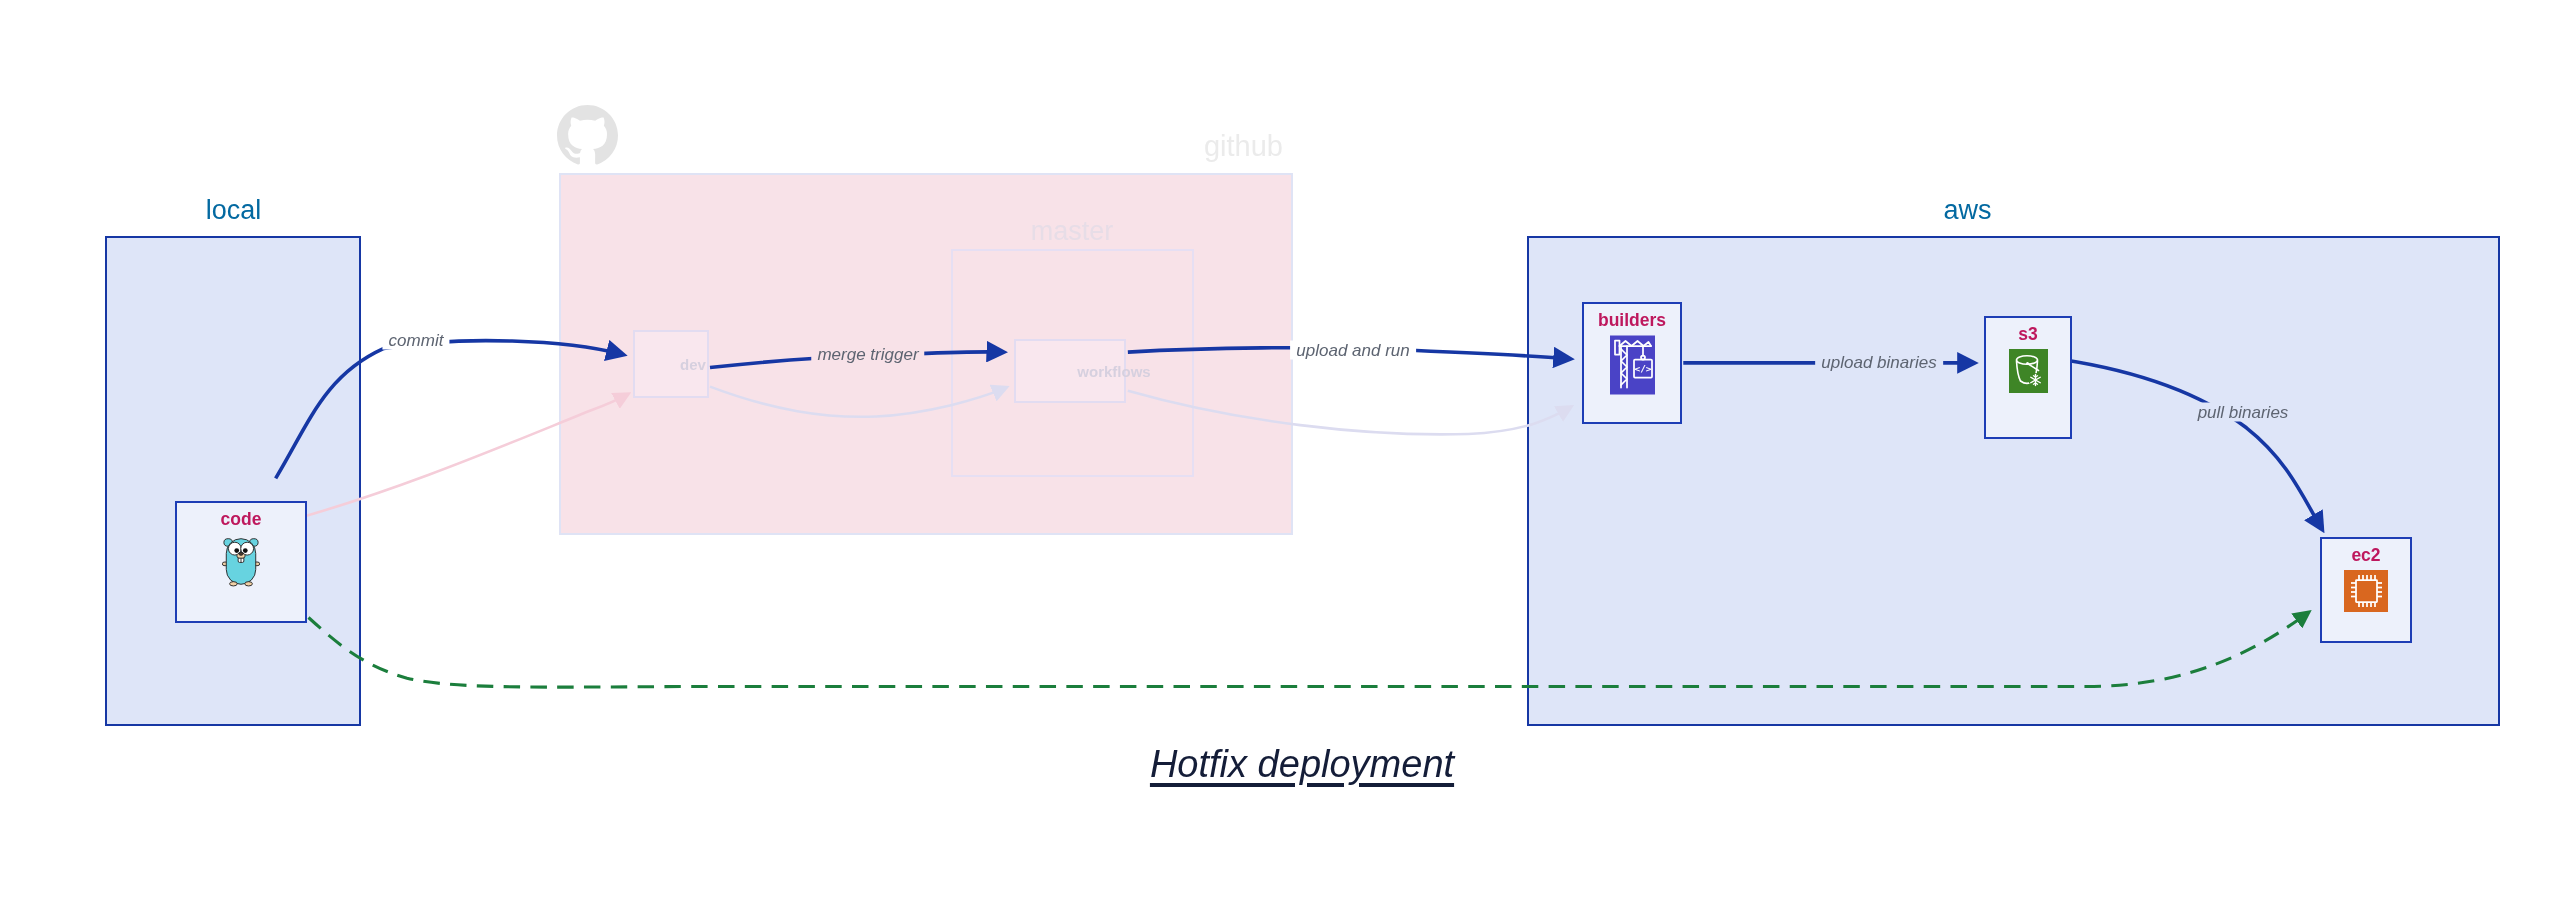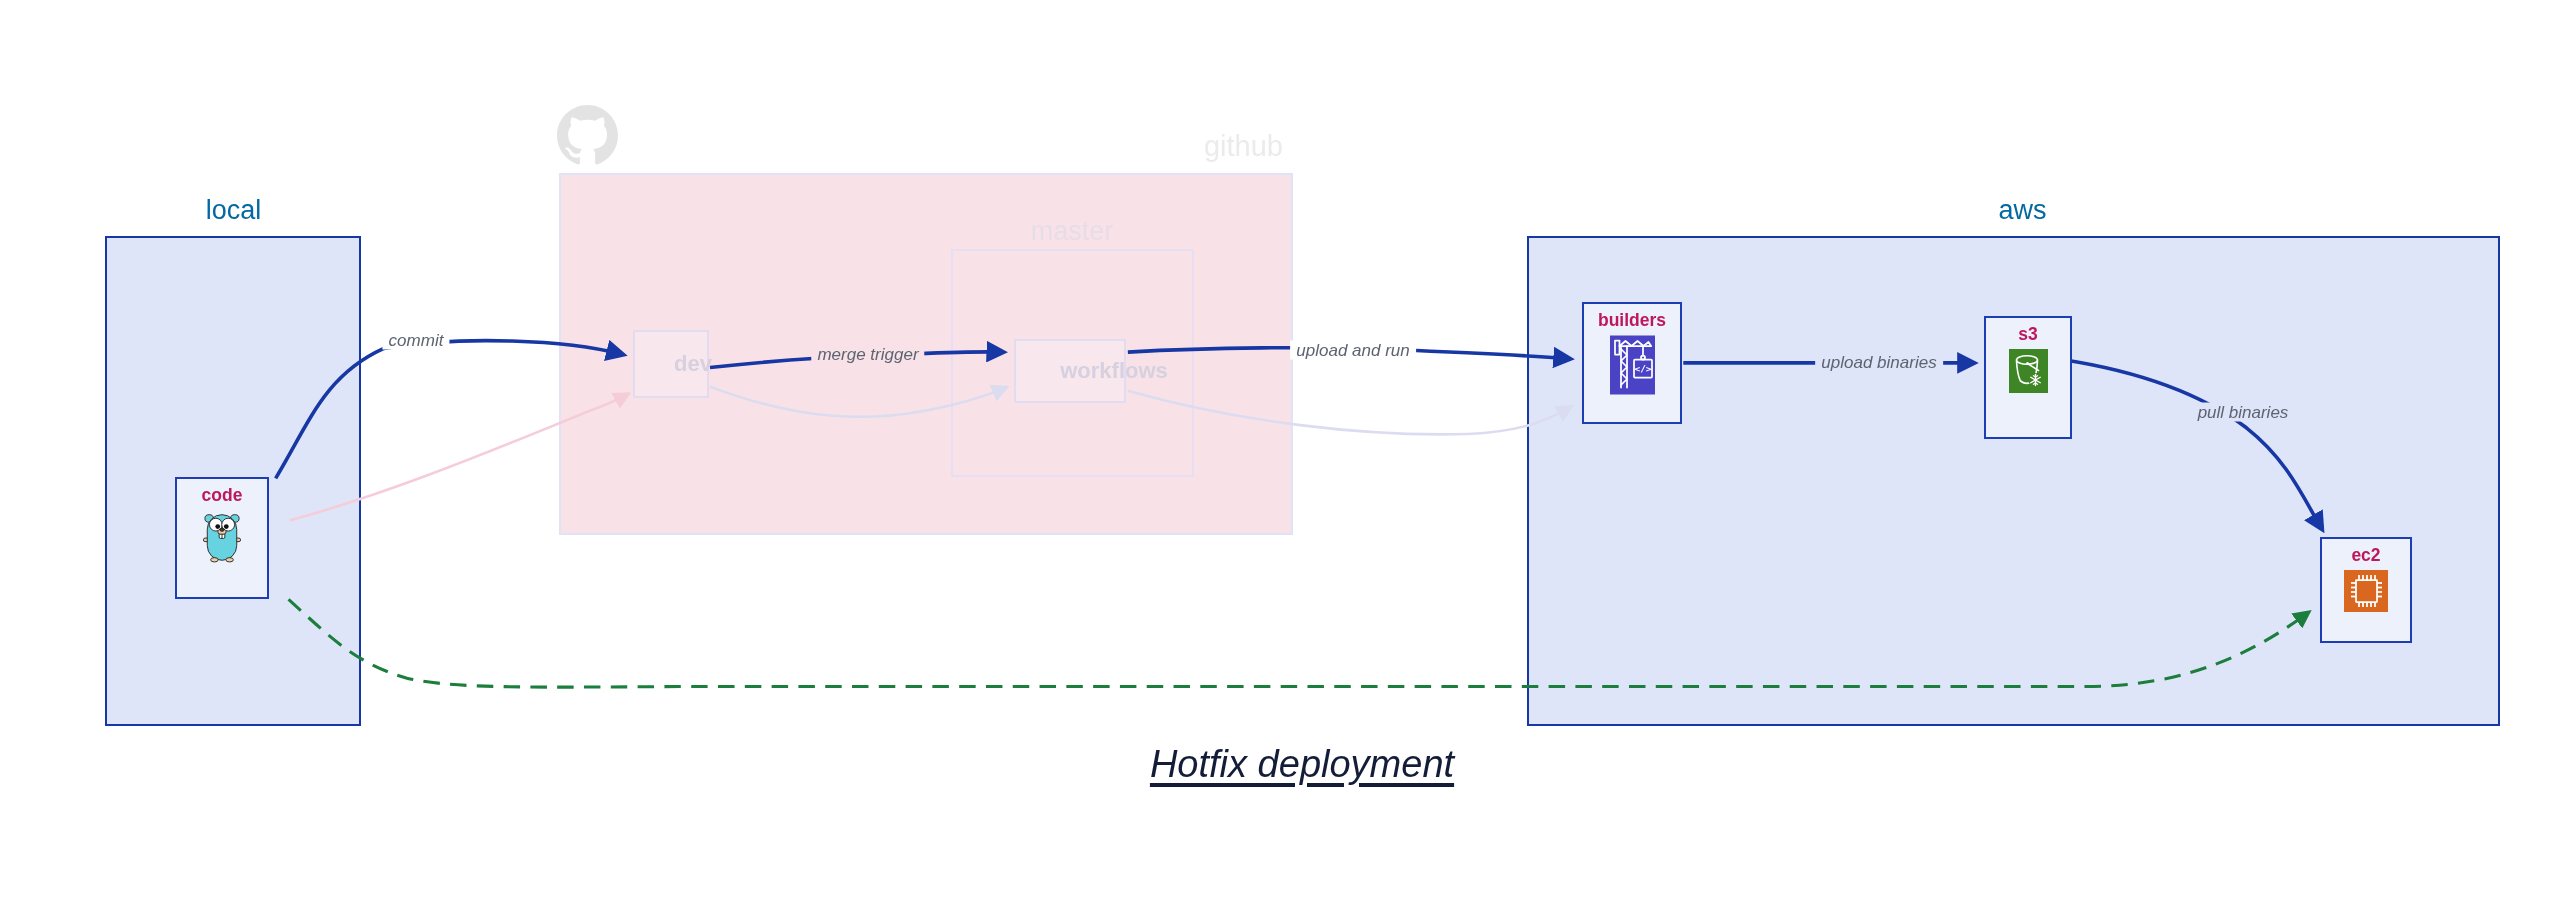--- a/index.html
+++ b/index.html
@@ -14,21 +14,21 @@
 
   .clabel{position:absolute;font-size:27px;color:#0369a1;text-align:center;white-space:nowrap;}
   .clabel.faded-gray{color:#ebebeb;text-align:right;}
   .clabel.faded-pinkgray{color:#e7dde7;}
 
   
   .node{position:absolute;box-sizing:border-box;background:#edf1fb;border:2.6px solid #1d3db5;
         display:flex;flex-direction:column;align-items:center;padding-top:8.2px;gap:5.2px;}
   .node .nlabel{font-weight:bold;font-size:17.5px;color:#be185d;line-height:1;}
   .node.faded{background:#f9e7ee;border:2.1px solid #e2dcf1;justify-content:center;padding-top:0;}
-  .node.faded .nlabel{color:#d6d0df;font-size:22px;margin-left:44px;}
+  .node.faded .nlabel{color:#d6d0df;font-size:15px;margin-left:44px;}
 
   .iconwrap{display:flex;align-items:center;justify-content:center;}
 
   
   .elabel{position:absolute;transform:translate(-50%,-50%);font-style:italic;font-size:17px;
           color:#5d6471;padding:1px 6.2px;white-space:nowrap;line-height:1;}
 
   
   .edges{position:absolute;left:0;top:0;width:2604px;height:902px;pointer-events:none;}
 
@@ -51,21 +51,21 @@
   <div class="clabel faded-gray" style="left:1030px;top:130px;width:253px;font-size:29px;">github</div>
   <div class="logo" style="left:557px;top:105px;">
     <svg viewBox="0 0 16 16" width="61" height="61" aria-hidden="true">
       <path fill="#e3e3e3" fill-rule="evenodd" d="M8 0C3.58 0 0 3.58 0 8c0 3.54 2.29 6.53 5.47 7.59.4.07.55-.17.55-.38 0-.19-.01-.82-.01-1.49-2.01.37-2.53-.49-2.69-.94-.09-.23-.48-.94-.82-1.13-.28-.15-.68-.52-.01-.53.63-.01 1.08.58 1.23.82.72 1.21 1.87.87 2.33.66.07-.52.28-.87.51-1.07-1.78-.2-3.64-.89-3.64-3.95 0-.87.31-1.59.82-2.15-.08-.2-.36-1.02.08-2.12 0 0 .67-.21 2.2.82.64-.18 1.32-.27 2-.27s1.36.09 2 .27c1.53-1.04 2.2-.82 2.2-.82.44 1.1.16 1.92.08 2.12.51.56.82 1.27.82 2.15 0 3.07-1.87 3.75-3.65 3.95.29.25.54.73.54 1.48 0 1.07-.01 1.93-.01 2.2 0 .21.15.46.55.38A8.01 8.01 0 0 0 16 8c0-4.42-3.58-8-8-8z"></path>
     </svg>
   </div>
 
   <div class="clabel faded-pinkgray" style="left:969px;top:216px;width:206px;">master</div>
   <div class="cbox master" style="left:951px;top:249px;width:243px;height:228px;"></div>
 
-  <div class="clabel" style="left:1945px;top:195px;width:155px;">aws</div>
+  <div class="clabel" style="left:1890px;top:195px;width:155px;">aws</div>
   <div class="cbox blue" style="left:1527px;top:236px;width:973px;height:490px;"></div>
 
   <svg class="edges" viewBox="0 0 5054 1750">
     <defs>
       <marker id="ab" viewBox="0 0 10 10" refX="7" refY="5" markerWidth="6" markerHeight="6" orient="auto">
           <path d="M0 0 L10 5 L0 10 z" fill="#1637a4"></path>
         </marker>
       <marker id="ap" viewBox="0 0 10 10" refX="7" refY="5" markerWidth="7" markerHeight="7" orient="auto">
           <path d="M0 0 L10 5 L0 10 z" fill="#f5cdd9"></path>
         </marker>
@@ -89,21 +89,21 @@
     <path d="M3267 704 L3828 704" stroke="#1637a4" stroke-width="7" fill="none" marker-end="url(#ab)"></path>
     <path d="M4005 698 C4160 722 4280 770 4360 830 C4440 893 4470 965 4505 1024" stroke="#1637a4" stroke-width="7" fill="none" marker-end="url(#ab)"></path>
   </svg>
 
   <div class="elabel" style="left:416px;top:340px;background:#ffffff;">commit</div>
   <div class="elabel" style="left:868px;top:354px;background:#f8e2e8;">merge trigger</div>
   <div class="elabel" style="left:1353px;top:350px;background:#ffffff;">upload and run</div>
   <div class="elabel" style="left:1879px;top:362px;background:#dee5f8;">upload binaries</div>
   <div class="elabel" style="left:2243px;top:412px;background:#dee5f8;">pull binaries</div>
 
-  <div class="node" style="left:175px;top:477px;width:94px;height:122px;">
+  <div class="node" style="left:175px;top:501px;width:132px;height:122px;">
     <span class="nlabel">code</span>
     <span class="iconwrap">
       <svg viewBox="0 0 80 112" width="38" height="54" aria-hidden="true">
         <g stroke="#2a2a2a" stroke-width="2">
           <ellipse cx="13" cy="17" rx="9" ry="8" fill="#67d3e0"></ellipse>
           <ellipse cx="67" cy="17" rx="9" ry="8" fill="#67d3e0"></ellipse>
           <ellipse cx="6.5" cy="62" rx="6" ry="4" fill="#f0cfa4"></ellipse>
           <ellipse cx="73.5" cy="62" rx="6" ry="4" fill="#f0cfa4"></ellipse>
           <rect x="9" y="9" width="62" height="96" rx="31" fill="#67d3e0"></rect>
           <ellipse cx="24" cy="104" rx="8" ry="4.5" fill="#f0cfa4"></ellipse>

